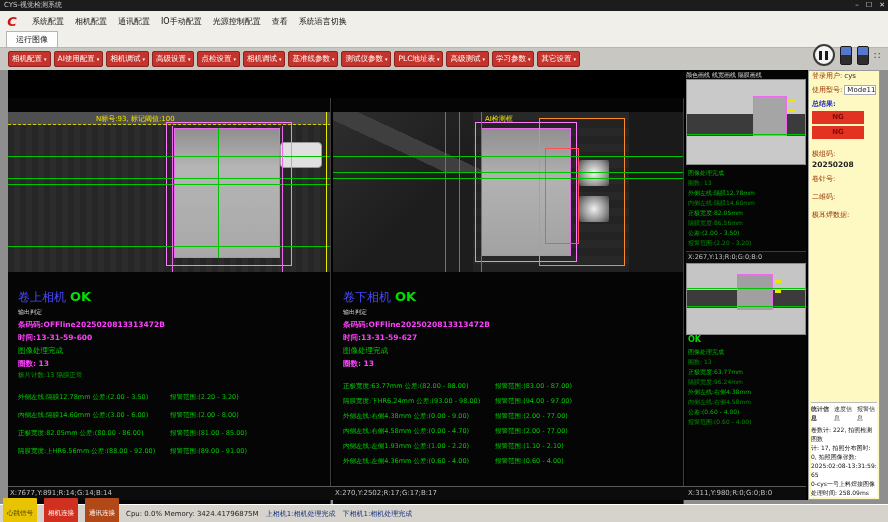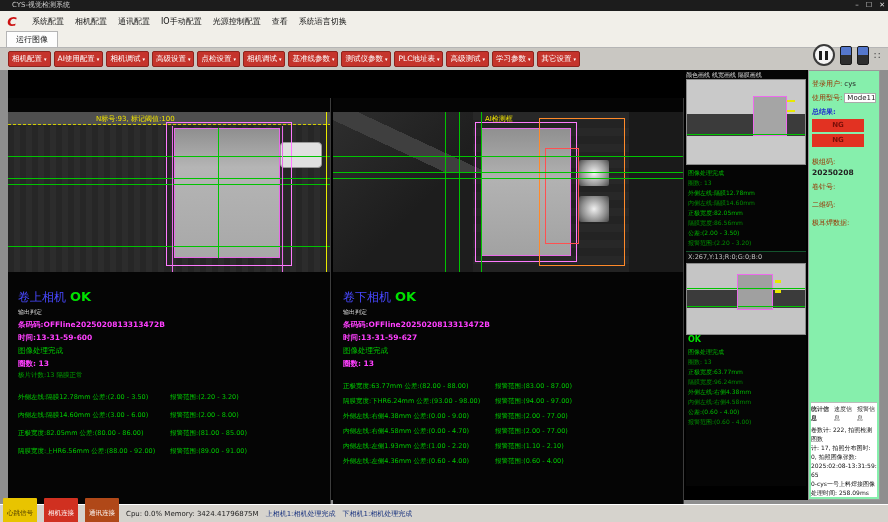--- a/index.html
+++ b/index.html
@@ -1,21 +1,21 @@
 <!DOCTYPE html>
 <html><head>
 <meta charset="utf-8">
 <style>
   *{margin:0;padding:0;box-sizing:border-box;}
   html,body{width:888px;height:522px;overflow:hidden;}
   body{font-family:"DejaVu Sans","Liberation Sans",sans-serif;background:#555;}
   .window{position:relative;width:888px;height:522px;background:#8e8e8e;overflow:hidden;}
 
   
-  .titlebar{position:absolute;top:0;left:0;right:0;height:15px;background:#1c1c1c;color:#c8c8c8;font-size:7px;line-height:11px;padding-left:12px;}
+  .titlebar{position:absolute;top:0;left:0;right:0;height:15px;background:#1c1c1c;color:#c8c8c8;font-size:7px;line-height:11px;padding-left:4px;}
   .win-controls{position:absolute;right:3px;top:0;display:flex;gap:7px;font-size:7px;color:#ddd;line-height:11px;}
   .win-controls span{cursor:pointer;}
 
   
   .topchrome{position:absolute;top:11px;left:0;right:0;height:37px;background:#f1efe9;}
   .menubar{display:flex;align-items:center;height:20px;padding-left:3px;gap:11px;font-size:8px;color:#111;}
   .logo{color:#cc1111;font-weight:bold;font-style:italic;font-size:13px;width:18px;text-align:center;}
   .menu-item{cursor:pointer;white-space:nowrap;}
   .tabrow{height:17px;display:flex;align-items:flex-end;padding-left:6px;border-bottom:1px solid #b5b5b5;}
   .tab{font-size:8px;padding:2px 9px;background:#fdfdfd;border:1px solid #b5b5b5;border-bottom:none;color:#222;cursor:pointer;}
@@ -68,21 +68,21 @@
   .thumb-col{position:absolute;left:678px;top:0;width:120px;height:416px;background:#050505;}
   .thumb-header{color:#ddd;font-size:6px;height:9px;line-height:9px;white-space:nowrap;}
   .thumb-image{position:relative;height:86px;background:#c9c9c9;border:1px solid #8a8a8a;overflow:hidden;}
   .thumb2 .thumb-image{height:72px;}
   .thumb-lines{padding:3px 2px;font-size:6px;color:#00bb00;line-height:10px;}
   .thumb-lines div:nth-child(even){color:#008f00;}
   .thumb-ok{color:#00e000;font-weight:bold;font-size:8px;padding-left:2px;}
   .thumb-coords{color:#c0c0c0;font-size:6.5px;border-top:1px solid #14532d;background:#0c0c0c;height:12px;line-height:11px;padding-left:2px;}
 
   
-  .side-panel{position:absolute;left:800px;top:0;width:72px;height:430px;background:#86efac;border:1px solid #999;font-size:7px;color:#222;padding:8px 3px;}
+  .side-panel{position:absolute;left:800px;top:0;width:72px;height:430px;background:#fef9c3;border:1px solid #999;font-size:7px;color:#222;padding:0 3px;}
   .prow{margin-bottom:4px;display:flex;gap:2px;align-items:center;white-space:nowrap;}
   .lbl-red{color:#993300;}
   .lbl-blue{color:#2233cc;font-weight:bold;}
   .val-box{border:1px solid #aaa;padding:0 2px;background:#fff;min-width:20px;}
   .res-box{width:52px;height:13px;background:#e23222;color:#7a0f08;font-weight:bold;font-size:7px;text-align:center;line-height:13px;margin:2px 0;}
   .code-val{font-weight:bold;font-size:7.5px;margin:1px 0 5px 0;}
   .gap8{height:8px;}
   .stats{position:absolute;left:2px;right:2px;bottom:2px;border-top:1px solid #bbb;padding-top:2px;background:#fff;}
   .stats-tabs{display:flex;gap:3px;font-size:6px;color:#333;}
   .stats-tabs span{cursor:pointer;}
@@ -368,20 +368,25 @@
           <div>卷数计: 222, 拍照检测图数</div>
           <div>计: 17, 拍照分布图时:</div>
           <div>0, 拍照图像张数:</div>
           <div>2025:02:08-13:31:59:65</div>
           <div>0-cys一号上料焊接图像</div>
           <div>处理时间: 258.09ms</div>
         </div>
       </div>
     </div>
 
+    <div class="coords-row">
+      <span class="c1">X:7677,Y:891;R:14;G:14;B:14</span>
+      <span class="c2">X:270,Y:2502;R:17;G:17;B:17</span>
+      <span class="c3">X:311,Y:980;R:0;G:0;B:0</span>
+    </div>
   </div>
 
   <div class="bottombar">
     <span class="badge yellow">心跳信号</span>
     <span class="badge red">相机连接</span>
     <span class="badge dark">通讯连接</span>
     <span>Cpu: 0.0% Memory: 3424.41796875M</span>
     <span class="camstat">上相机1:相机处理完成</span>
     <span class="camstat">下相机1:相机处理完成</span>
   </div>

